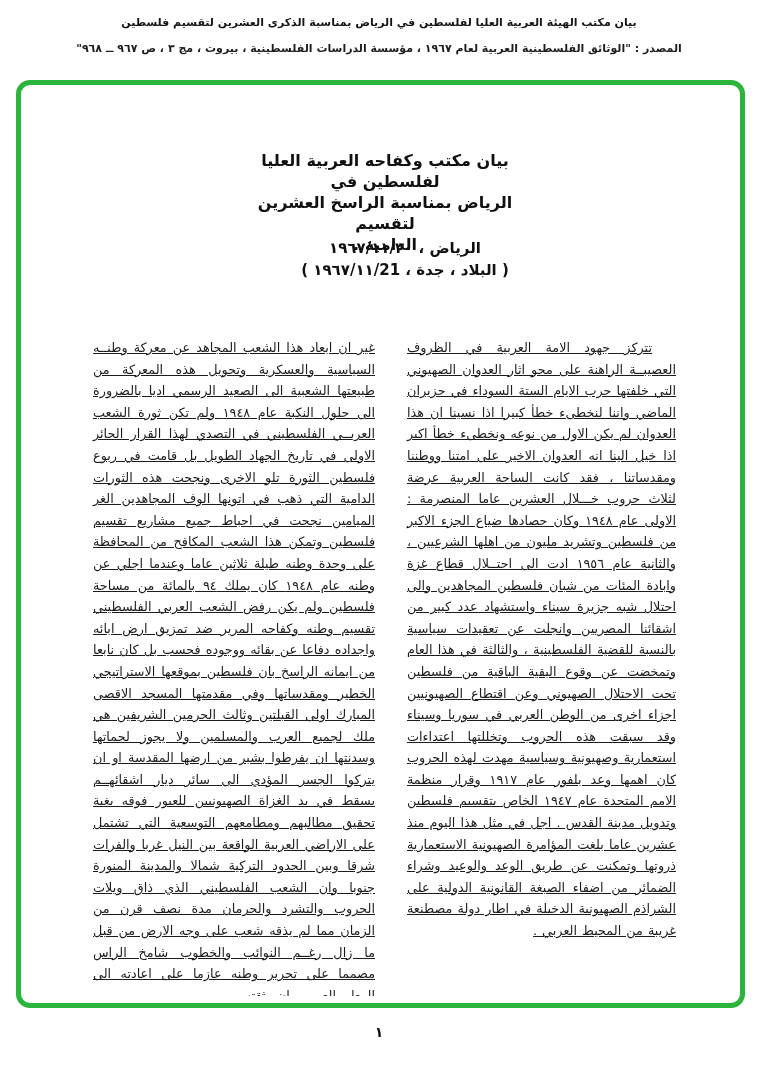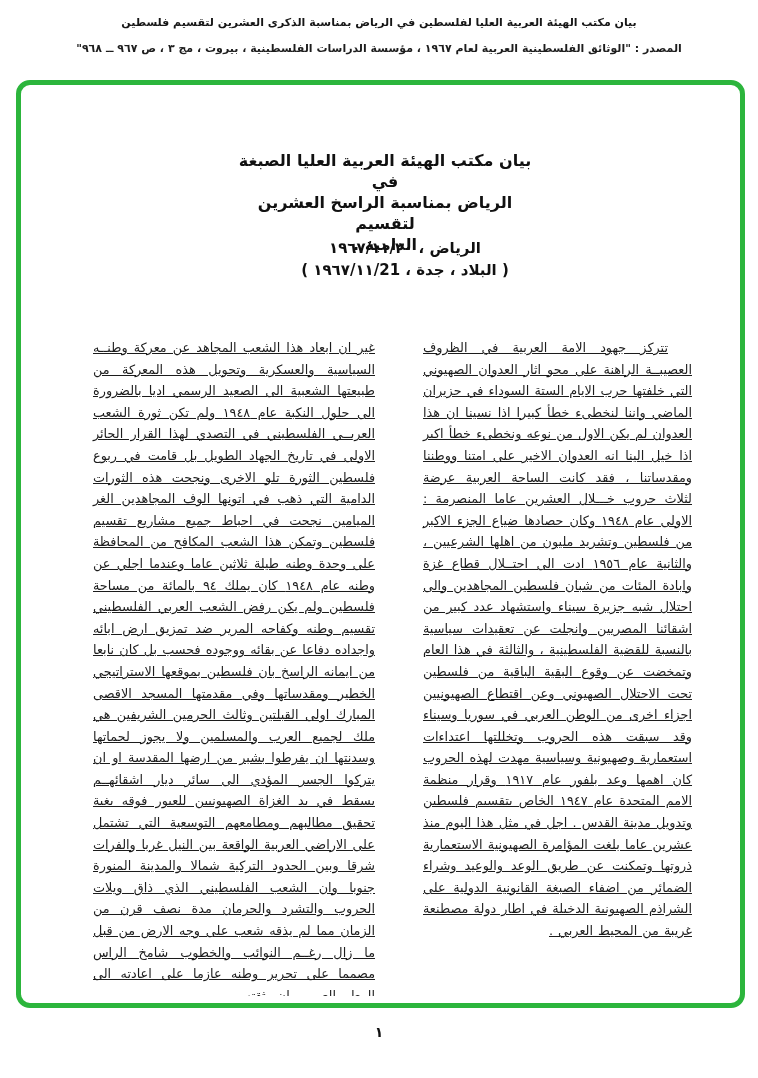--- a/index.html
+++ b/index.html
@@ -45,42 +45,42 @@
   }
   .col{
     position:absolute;top:330px;height:666px;overflow:hidden;
     direction:rtl;text-align:justify;
     font-size:12.8px;line-height:21.6px;
     color:#1c1c1c;
     word-spacing:1px;
   }
   .col p{margin:7px;text-decoration:underline;}
   .col p + p{margin-top:22px;}
-  .col-right{left:416px;width:283px;}
+  .col-right{left:400px;width:283px;}
   .col-left{left:86px;width:296px;}
   .indent{text-indent:24px;}
   .page-number{
     position:absolute;top:1024px;left:0;right:0;
     text-align:center;
     font-size:14px;font-weight:bold;color:#111;
   }
 </style>
 </head>
 <body>
 
 <div class="page">
 
   <div class="header-title">بيان مكتب الهيئة العربية العليا لفلسطين في الرياض بمناسبة الذكرى العشرين لتقسيم فلسطين</div>
 
   <div class="header-source">المصدر : "الوثائق الفلسطينية العربية لعام ١٩٦٧ ، مؤسسة الدراسات الفلسطينية ، بيروت ، مج ٣ ، ص ٩٦٧ ــ ٩٦٨"</div>
 
   <div class="frame" style="border-color: rgb(44, 181, 60);"></div>
 
   <div class="doc-title">
-    <div>بيان مكتب الهيئة العربية العليا الصبغة في</div>
+    <div>بيان مكتب وكفاحه العربية العليا لفلسطين في</div>
     <div>الرياض بمناسبة الراسخ العشرين لتقسيم</div>
     <div>الدامية .</div>
   </div>
 
   <div class="datelines">
     <div>الرياض ، ١٩٦٧/١١/٣٠</div>
     <div>( البلاد ، جدة ، ١٩٦٧/١١/21 )</div>
   </div>
 
   <div class="col col-right">

